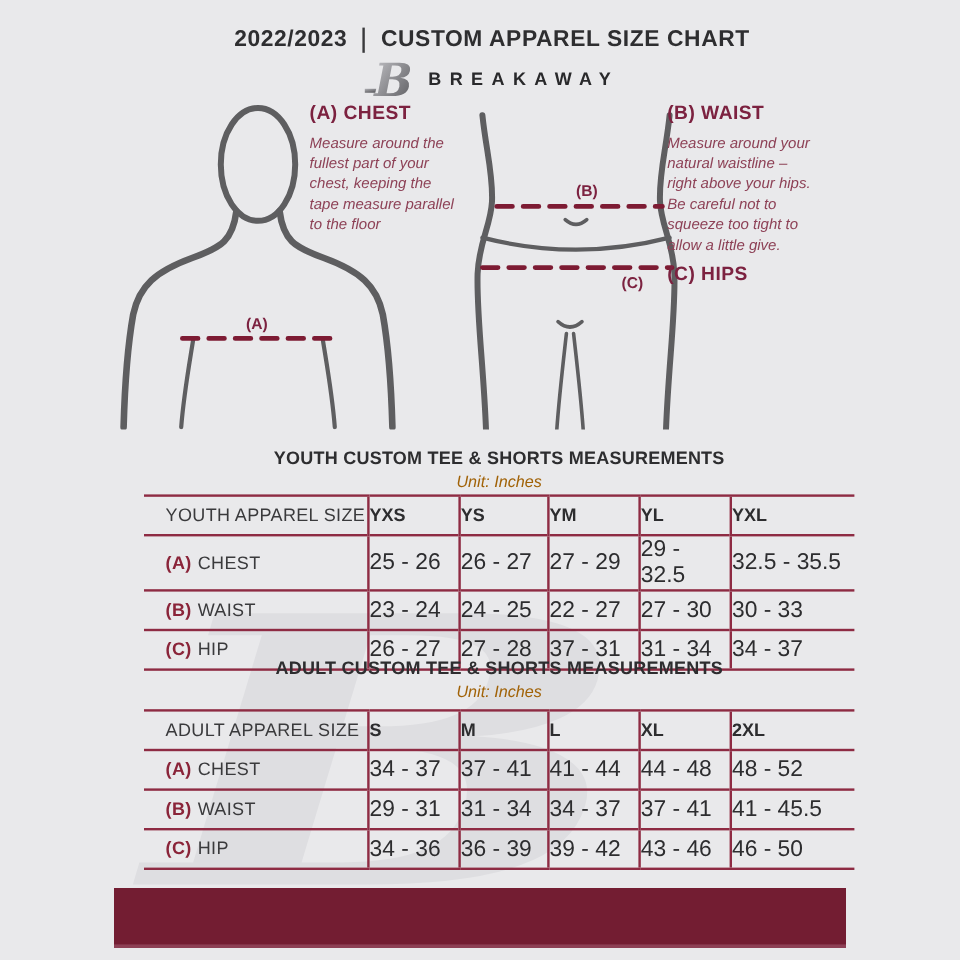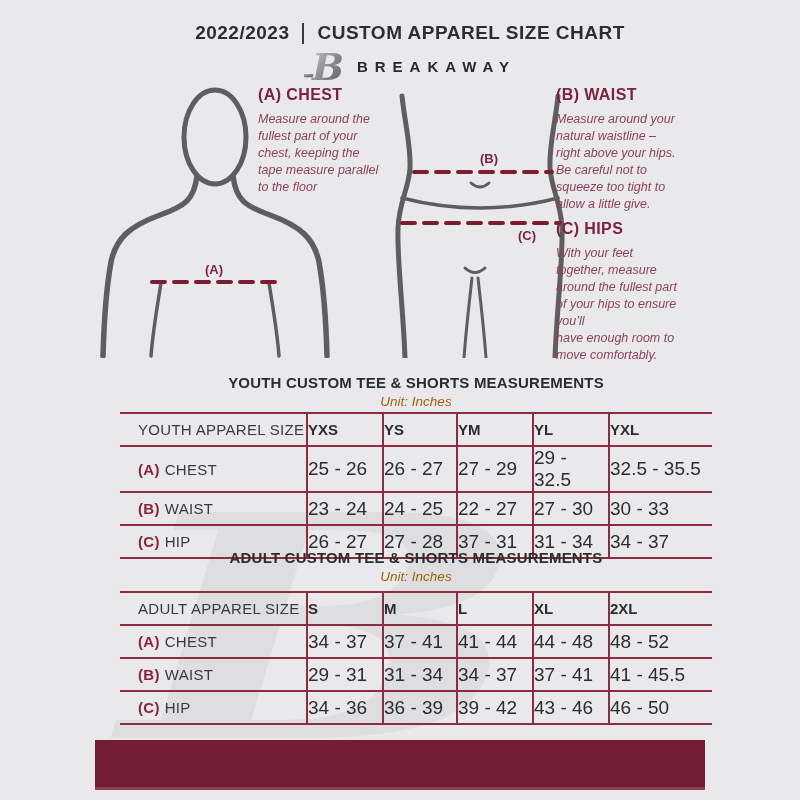--- a/index.html
+++ b/index.html
@@ -161,27 +161,20 @@
     <h3>(B) WAIST</h3>
     <p>Measure around your
 natural waistline –
 right above your hips.
 Be careful not to
 squeeze too tight to
 allow a little give.</p>
   </section>
   <section class="guide g-hips">
     <h3>(C) HIPS</h3>
-    <p>With your feet
-together, measure
-around the fullest part
-of your hips to ensure
-you’ll
-have enough room to
-move comfortably.</p>
   </section>
 
   <div class="wm">B</div>
 
   <div class="tbl-title t1">YOUTH CUSTOM TEE &amp; SHORTS MEASUREMENTS</div>
   <div class="tbl-unit u1">Unit: Inches</div>
   <table class="size-table youth">
     <colgroup>
         <col class="c0">
         <col class="c1">

